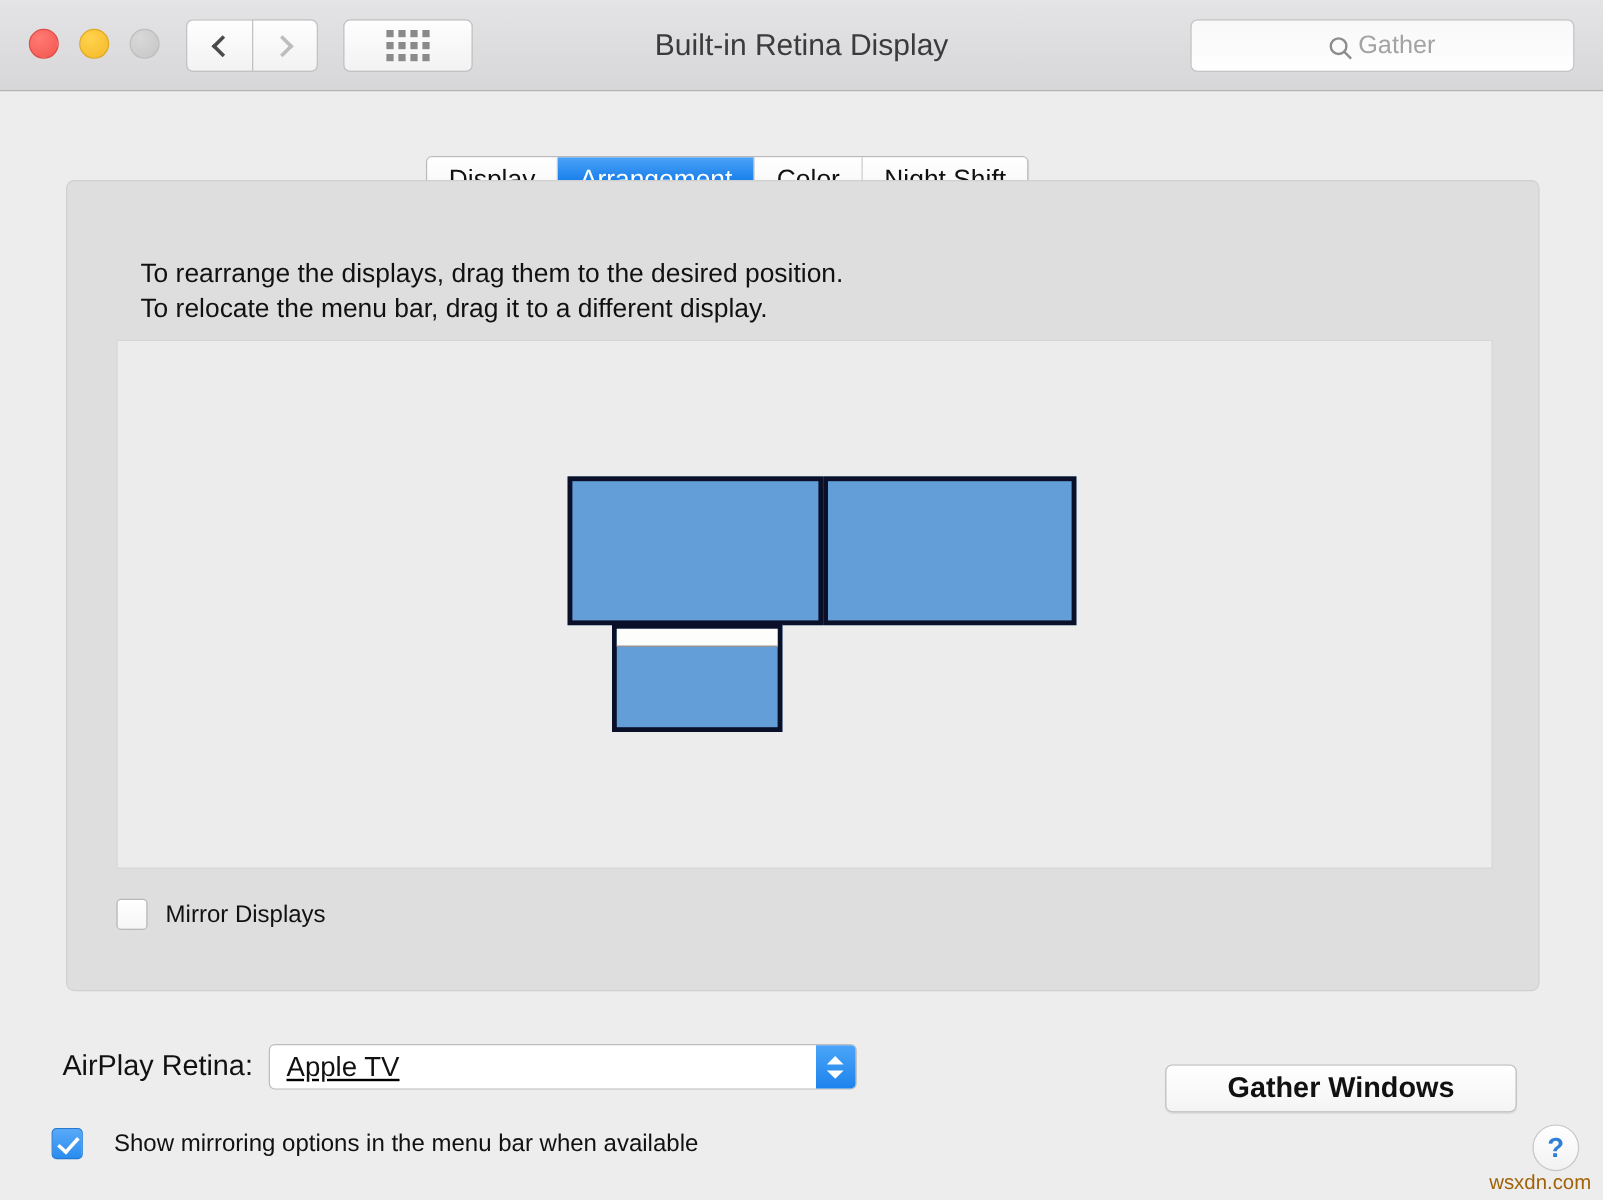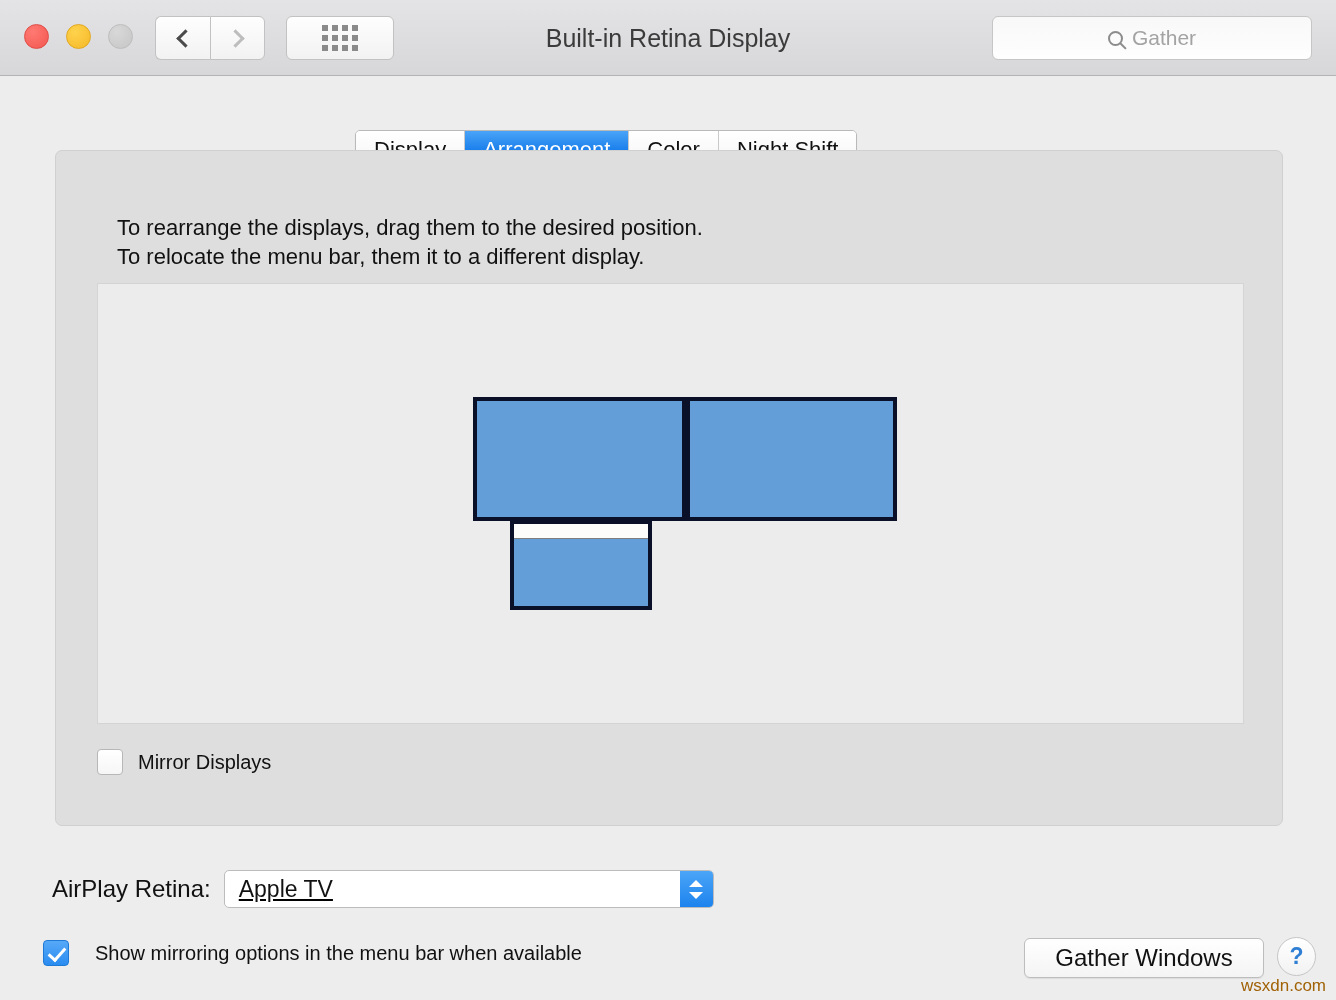--- a/index.html
+++ b/index.html
@@ -175,27 +175,28 @@
   .sarrow { width: 0; height: 0; border-left: 7px solid transparent; border-right: 7px solid transparent; }
   .sarrow.up   { border-bottom: 7px solid #fff; }
   .sarrow.down { border-top: 7px solid #fff; }
 
   .bottomrow {
     position: absolute; left: 43px; top: 940px;
     display: flex; align-items: center; gap: 26px;
   }
 
   .gatherbtn {
-    position: absolute; right: 72px; top: 938px;
-    width: 240px; height: 40px;
+    position: absolute; right: 72px; top: 887px;
+    width: 293px; height: 40px;
     background: linear-gradient(to bottom, #ffffff, #f4f4f4);
     border: 1px solid #bdbdbd; border-radius: 6px;
     display: flex; align-items: center; justify-content: center;
     font-size: 24px; color: #111;
     box-shadow: 0 1px 1px rgba(0,0,0,.07);
+    font-weight: bold;
   }
   .helpbtn {
     position: absolute; right: 20px; top: 937px;
     width: 39px; height: 39px; border-radius: 50%;
     background: linear-gradient(to bottom, #ffffff, #f2f2f2);
     border: 1px solid #c6c6c6;
     display: flex; align-items: center; justify-content: center;
     font-size: 23px; color: #2f7fd4; font-weight: bold;
   }
   .watermark {
@@ -253,21 +254,21 @@
     <div class="tab">Display</div>
     <div class="tab selected">Arrangement</div>
     <div class="tab">Color</div>
     <div class="tab">Night Shift</div>
   </div>
 
   <div class="panel">
 
     <div class="instructions">
       <div>To rearrange the displays, drag them to the desired position.</div>
-      <div>To relocate the menu bar, them it to a different display.</div>
+      <div>To relocate the menu bar, drag it to a different display.</div>
     </div>
 
     <div class="canvas">
       <div class="disp" style="left:375px; top:113px; width:213px; height:124px;"></div>
       <div class="disp" style="left:588px; top:113px; width:211px; height:124px;"></div>
       <div class="disp" style="left:412px; top:236px; width:142px; height:90px;">
         <div class="menubar"></div>
       </div>
     </div>
 

